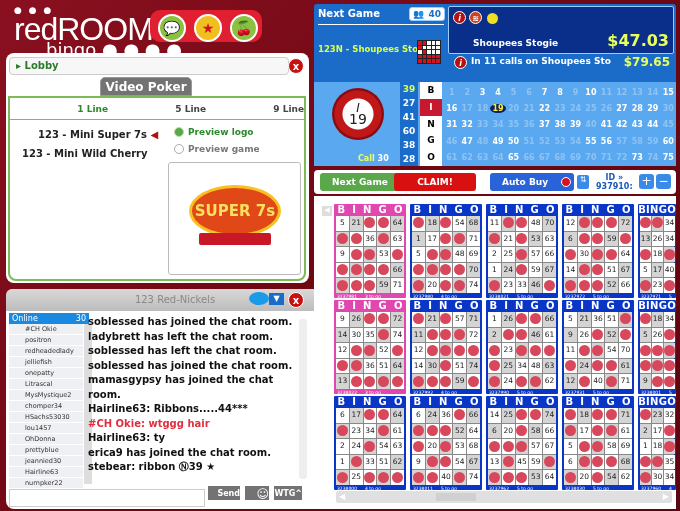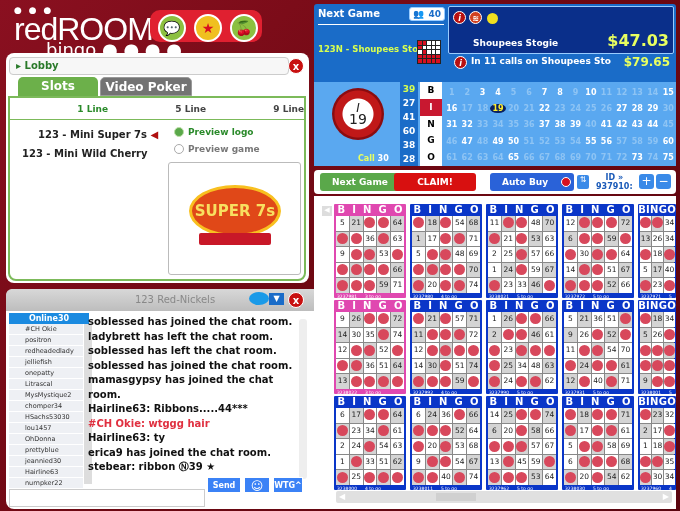--- a/index.html
+++ b/index.html
@@ -22,28 +22,28 @@
 .lines div{flex:1;text-align:right;line-height:22px}
 .lines .active{color:#2a8a2a}
 .game{position:absolute;font-size:10px;font-weight:bold;color:#222}
 .radio{position:absolute;font-size:9px;font-weight:bold;display:flex;align-items:center;gap:4px}
 .radio .dot{width:10px;height:10px;border-radius:50%;border:1px solid #aaa;background:#fff}
 .radio .dot.on{background:#5aa84a;border-color:#bde0a8}
 .preview{position:absolute;left:158px;top:64px;width:133px;height:113px;border:1px solid #bbb;border-radius:3px;background:#fff}
 .chat{position:absolute;left:6px;top:289px;width:338px;height:220px;background:#fff;border-radius:8px}
 .chat-head{height:22px;background:linear-gradient(#d8d8d8,#bdbdbd);border-radius:6px 6px 0 0;font-size:10px;color:#888;text-align:center;line-height:22px;position:relative}
 .online{position:absolute;left:3px;top:24px;width:80px;height:172px}
-.online-head{height:11px;background:#1a8ae0;color:#fff;font-size:8px;font-weight:bold;padding:0 3px;display:flex;justify-content:center;line-height:11px}
+.online-head{height:11px;background:#1a8ae0;color:#fff;font-size:8px;font-weight:normal;padding:0 3px;display:flex;justify-content:space-between;line-height:11px}
 .online-item{height:11px;font-size:6.5px;color:#333;padding-left:16px;line-height:11px;border-bottom:1px solid #fff;background:#eef0f4;width:74px}
 .users-scroll{position:absolute;left:75px;top:11px;width:8px;height:160px;background:#ddd}
 .msgs{position:absolute;left:82px;top:26px;width:205px;font-size:10px;font-weight:bold;color:#111;line-height:14.5px}
 .msg-red{color:#e03040}
 .chat-scroll{position:absolute;left:293px;top:30px;width:8px;height:160px;background:#eee;border-radius:3px}
 .chat-input{position:absolute;left:3px;top:200px;width:196px;height:18px;border:1px solid #ccc;background:#fff}
-.cbtn{position:absolute;top:188px;height:16px;background:#3b82f6;color:#fff;font-size:8px;font-weight:bold;text-align:center;line-height:16px;border:1px solid #fff}
+.cbtn{position:absolute;top:196px;height:16px;background:#737373;color:#fff;font-size:8px;font-weight:bold;text-align:right;line-height:16px;border:1px solid #fff}
 .gp{position:absolute;left:314px;top:4px;width:362px;height:162px;background:#1a6cc8;border-radius:3px}
 .next{position:absolute;left:4px;top:4px;font-size:10px;font-weight:bold;color:#fff}
 .players{position:absolute;left:95px;top:3px;width:36px;height:14px;border:1px solid #9cf;border-radius:3px;background:#fff;color:#1a6cc8;font-size:9px;font-weight:bold;text-align:right;padding-right:3px;line-height:12px}
 .gname{position:absolute;left:4px;top:40px;font-size:8.5px;font-weight:bold;color:#d8ff50}
 .pattern{position:absolute;left:103px;top:36px;width:24px;height:24px;background:#222;display:grid;grid-template-columns:repeat(5,1fr);gap:1px;padding:1px}
 .pattern span{background:#fff}
 .pattern span.r{background:#d81020}
 .jp{position:absolute;left:134px;top:2px;width:226px;height:48px;background:#0a2f8a;border:1px solid #9cf;border-radius:2px}
 .ic{position:absolute;width:13px;height:13px;border-radius:50%;background:#b81010;color:#fff;font-size:8px;font-weight:bold;font-style:italic;text-align:center;line-height:13px;border:1px solid #fff}
 .jpname{position:absolute;left:24px;top:31px;font-size:9px;font-weight:bold;color:#fff}
@@ -87,21 +87,20 @@
   <div class="sub">bingo ● ● ● ●</div>
 </div>
 <div class="iconbar"></div>
 <div class="iconbtn" style="left:158px;background:#8cc040;color:#fff">💬</div>
 <div class="iconbtn" style="left:194px;background:#f0c020;color:#d81020">★</div>
 <div class="iconbtn" style="left:230px;background:#8cc040;color:#c01010">🍒</div>
 
 <div class="lobby">
   <div class="lobby-bar">▸ <span>Lobby</span></div>
   <div class="closex" style="left:282px;top:5px">x</div>
-  <div class="tab tab-slots">Slots</div>
   <div class="tab tab-vp">Video Poker</div>
   <div class="lobby-inner">
     <div class="lines">
       <div class="active">1 Line</div>
       <div>5 Line</div>
       <div>9 Line</div>
     </div>
     <div class="game" style="left:28px;top:31px"><span>123 - Mini Super 7s</span> <span style="color:#b01010">◀</span></div>
     <div class="game" style="left:12px;top:50px">123 - Mini Wild Cherry</div>
     <div class="radio" style="left:164px;top:29px;color:#2a8a2a">

